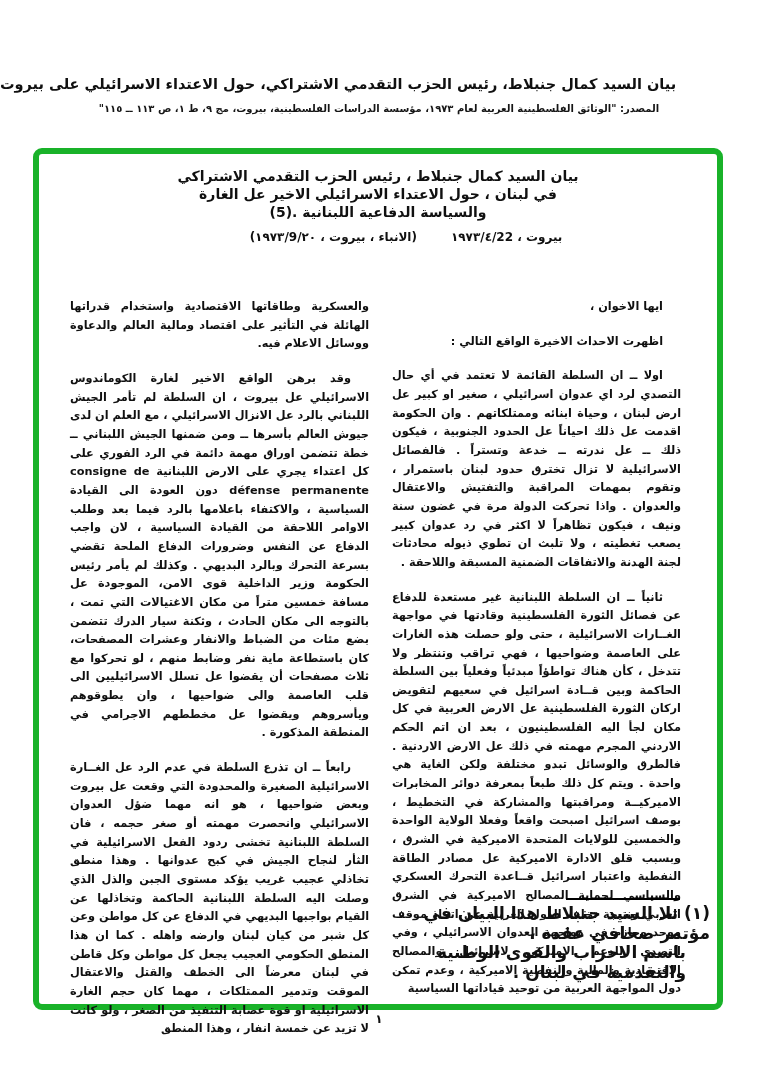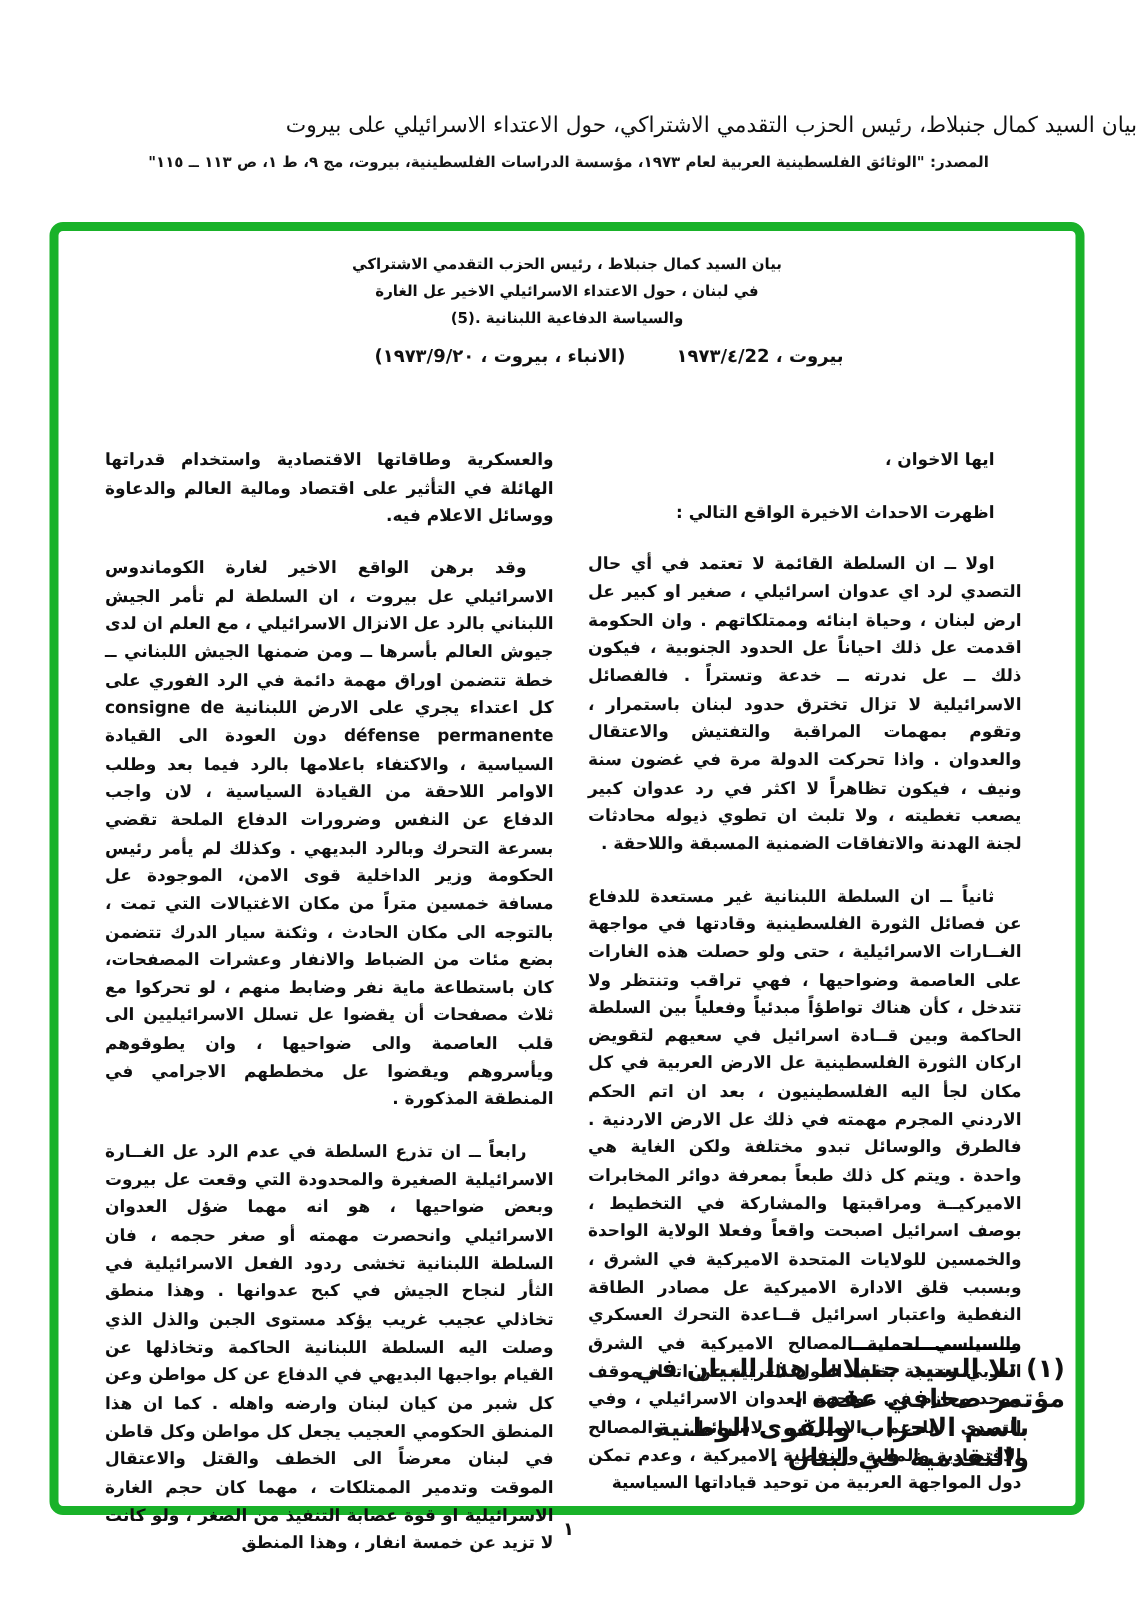--- a/index.html
+++ b/index.html
@@ -1,34 +1,34 @@
 <!DOCTYPE html>
 <html lang="ar"><head>
 <meta charset="utf-8">
 <style>
   html,body{margin:0;padding:0;}
   body{
     width:758px;height:1078px;position:relative;background:#ffffff;
     font-family:"DejaVu Sans", sans-serif;color:#101010;overflow:hidden;
   }
   .hdr-title{
-    position:absolute;top:76px;left:0;right:0;text-align:right;
-    direction:rtl;font-size:14.5px;font-weight:normal;letter-spacing:0;margin-left:16px;
+    position:absolute;top:76px;left:0;right:0;text-align:left;
+    direction:rtl;font-size:14.5px;font-weight:bold;letter-spacing:0;
   }
   .hdr-source{
     position:absolute;top:103px;left:0;right:0;text-align:center;
     direction:rtl;font-size:10px;font-weight:bold;color:#151515;
   }
   .frame{
     position:absolute;left:33px;top:148px;width:678px;height:850px;
     border:6px solid #19b229;border-radius:9px;background:#ffffff;
   }
   .doc-title{
     position:absolute;top:14px;left:0;right:0;text-align:center;
-    direction:rtl;font-weight:bold;font-size:10px;line-height:17.8px;
+    direction:rtl;font-weight:bold;font-size:14px;line-height:17.8px;
   }
   .dateline{
     position:absolute;top:76px;left:0;right:0;direction:rtl;
     display:flex;justify-content:center;gap:34px;
     font-weight:bold;font-size:12px;transform:translateX(28px);
   }
   .col{
     position:absolute;top:128px;direction:rtl;text-align:justify;
     font-size:11.3px;font-weight:bold;line-height:18.65px;
   }

